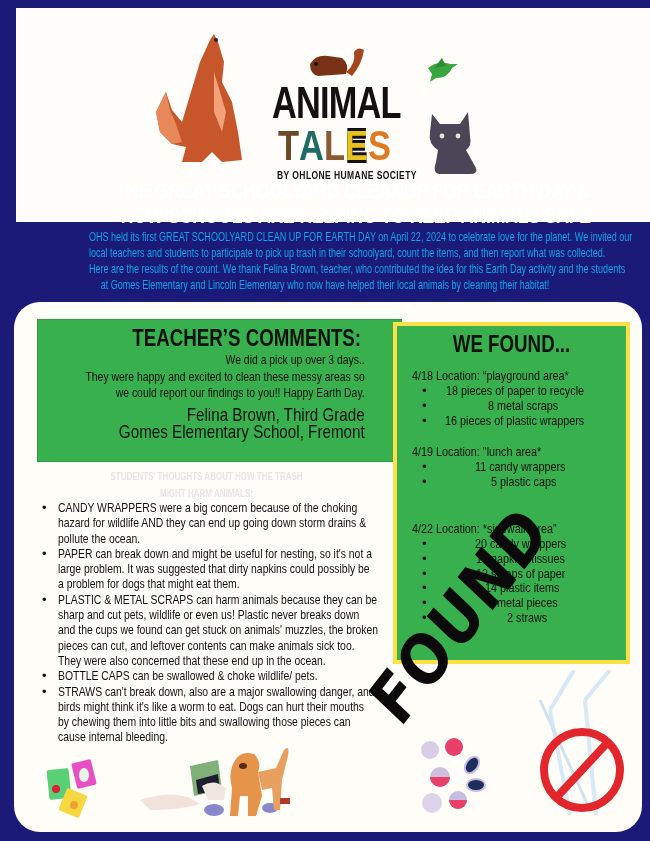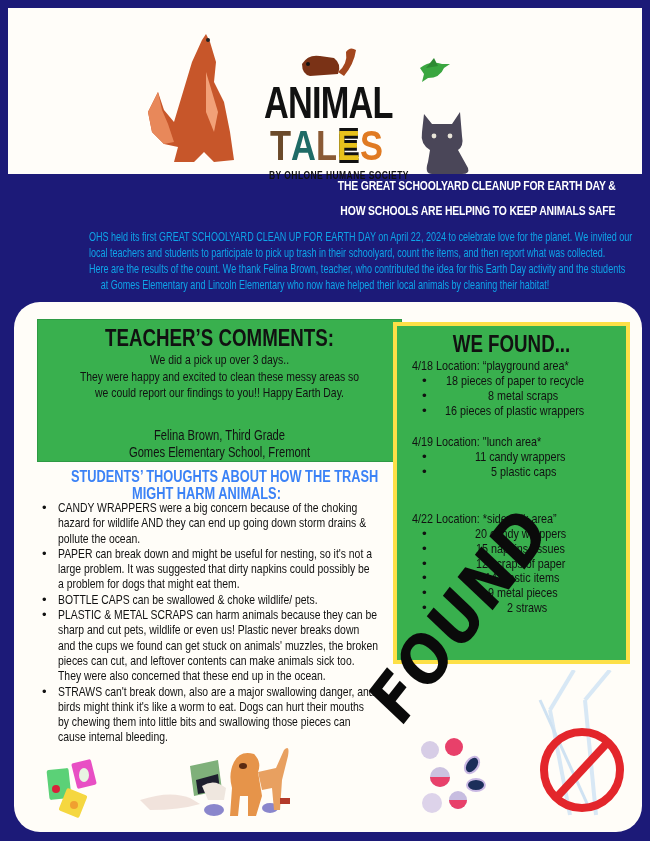--- a/index.html
+++ b/index.html
@@ -6,21 +6,21 @@
     html, body { width: 650px; height: 841px; overflow: hidden; }
     body {
       background: #1c1a78;
       font-family: "Liberation Sans", sans-serif;
       position: relative;
       color: #111;
     }
 
     
     .logo-box {
-      position: absolute; left: 8px; top: 8px; width: 634px; height: 166px;
+      position: absolute; left: 16px; top: 8px; width: 634px; height: 214px;
       background: #fffdf9;
     }
     .logo-inner { position: absolute; left: 138px; top: 14px; width: 362px; height: 150px; }
     .logo-animal-text {
       position: absolute; left: 118px; top: 56px;
       font-family: "Liberation Sans", sans-serif; font-weight: bold;
       font-size: 44px; letter-spacing: -1px; color: #111;
       transform: scaleX(0.78); transform-origin: left top;
     }
     .logo-tales-text {
@@ -37,56 +37,56 @@
     .t5 { color: #e07a22; }
     .logo-byline {
       position: absolute; left: 123px; top: 148px;
       font-size: 10px; font-weight: bold; color: #111; letter-spacing: 0.5px;
       transform: scaleX(0.85); transform-origin: left top;
     }
 
     
     .headline {
       position: absolute; left: 0; width: 650px; text-align: right;
-      color: #fff; font-weight: bold; font-size: 13px;
+      color: #fff; font-weight: bold; font-size: 22px;
       letter-spacing: -0.2px;
     }
     .headline span { display: inline-block; transform: scaleX(0.8); }
     .intro {
       position: absolute; left: 6px; top: 229px; width: 638px;
       color: #0ea5e9; font-size: 12.2px; line-height: 16px; text-align: center;
     }
     .intro p { display: block; white-space: nowrap; transform: scaleX(0.74); transform-origin: center top; }
 
     
     .panel {
       position: absolute; left: 14px; top: 302px; width: 628px; height: 530px;
       background: #fffdf8; border-radius: 26px;
     }
 
     
     .teacher-box {
       position: absolute; left: 37px; top: 319px; width: 365px; height: 143px;
       background: #39b04e; border: 1px solid #2e9a44;
-      text-align: center;
+      text-align: right;
     }
     .teacher-title {
       margin-top: 4px; font-weight: bold; font-size: 24px; color: #111;
       display: block; transform: scaleX(0.78); transform-origin: center top;
       white-space: nowrap;
     }
     .teacher-body { font-size: 13px; line-height: 16.5px; color: #111; }
     .teacher-body p { white-space: nowrap; display:block; transform: scaleX(0.8); transform-origin: center top; }
-    .teacher-sig { margin-top: 25px; font-size: 14px; line-height: 17px; }
+    .teacher-sig { margin-top: 4px; font-size: 19px; line-height: 17px; }
     .teacher-sig p { white-space: nowrap; display:block; transform: scaleX(0.8); transform-origin: center top; }
 
     
     .thoughts-title {
       position: absolute; left: 37px; top: 468px; width: 339px; text-align: center;
-      font-weight: bold; font-size: 16px; line-height: 17px; color: #3b82f6;
+      font-weight: bold; font-size: 10px; line-height: 17px; color: #e5e5e5;
     }
     .thoughts-title p { white-space: nowrap; display:block; transform: scaleX(0.8); transform-origin: center top; }
     .thoughts-list {
       position: absolute; left: 40px; top: 500px; width: 400px;
       list-style: none; font-size: 13px; line-height: 15.3px; color: #111;
     }
     .thoughts-list li { position: relative; padding-left: 18px; }
     .thoughts-list li::before {
       content: "\2022"; position: absolute; left: 2px; top: 0; font-size: 13px;
     }
@@ -188,41 +188,41 @@
     <span class="line">CANDY WRAPPERS were a big concern because of the choking</span>
     <span class="line">hazard for wildlife AND they can end up going down storm drains &amp;</span>
     <span class="line">pollute the ocean.</span>
   </li>
   <li>
     <span class="line">PAPER can break down and might be useful for nesting, so it's not a</span>
     <span class="line">large problem.  It was suggested that dirty napkins could possibly be</span>
     <span class="line">a problem for dogs that might eat them.</span>
   </li>
   <li>
-    <span class="line">BOTTLE CAPS can be swallowed &amp; choke wildlife/ pets.</span>
-  </li>
-  <li>
     <span class="line">PLASTIC &amp; METAL SCRAPS can harm animals because they can be</span>
     <span class="line">sharp and cut pets, wildlife or even us!  Plastic never breaks down</span>
     <span class="line">and the cups we found can get stuck on animals' muzzles, the broken</span>
     <span class="line">pieces can cut, and leftover contents can make animals sick too.</span>
     <span class="line">They were also concerned that these end up in the ocean.</span>
   </li>
   <li>
+    <span class="line">BOTTLE CAPS can be swallowed &amp; choke wildlife/ pets.</span>
+  </li>
+  <li>
     <span class="line">STRAWS can't break down, also are a major swallowing danger, and</span>
     <span class="line">birds might think it's like a worm to eat.  Dogs can hurt their mouths</span>
     <span class="line">by chewing them into little bits and swallowing those pieces can</span>
     <span class="line">cause internal bleeding.</span>
   </li>
 </ul>
 
 <div class="found-box">
   <span class="found-title">WE FOUND...</span>
 
-  <div class="found-day" style="">
+  <div class="found-day" style="margin-top:10px">
     <span class="found-day-heading">4/18  Location:  “playground area*</span>
     <ul class="found-items">
       <li><span>18 pieces of paper to recycle</span></li>
       <li><span> 8 metal scraps</span></li>
       <li><span>16 pieces of plastic wrappers</span></li>
     </ul>
   </div>
 
   <div class="found-day" style="margin-top:16px">
     <span class="found-day-heading">4/19  Location: "lunch area*</span>

